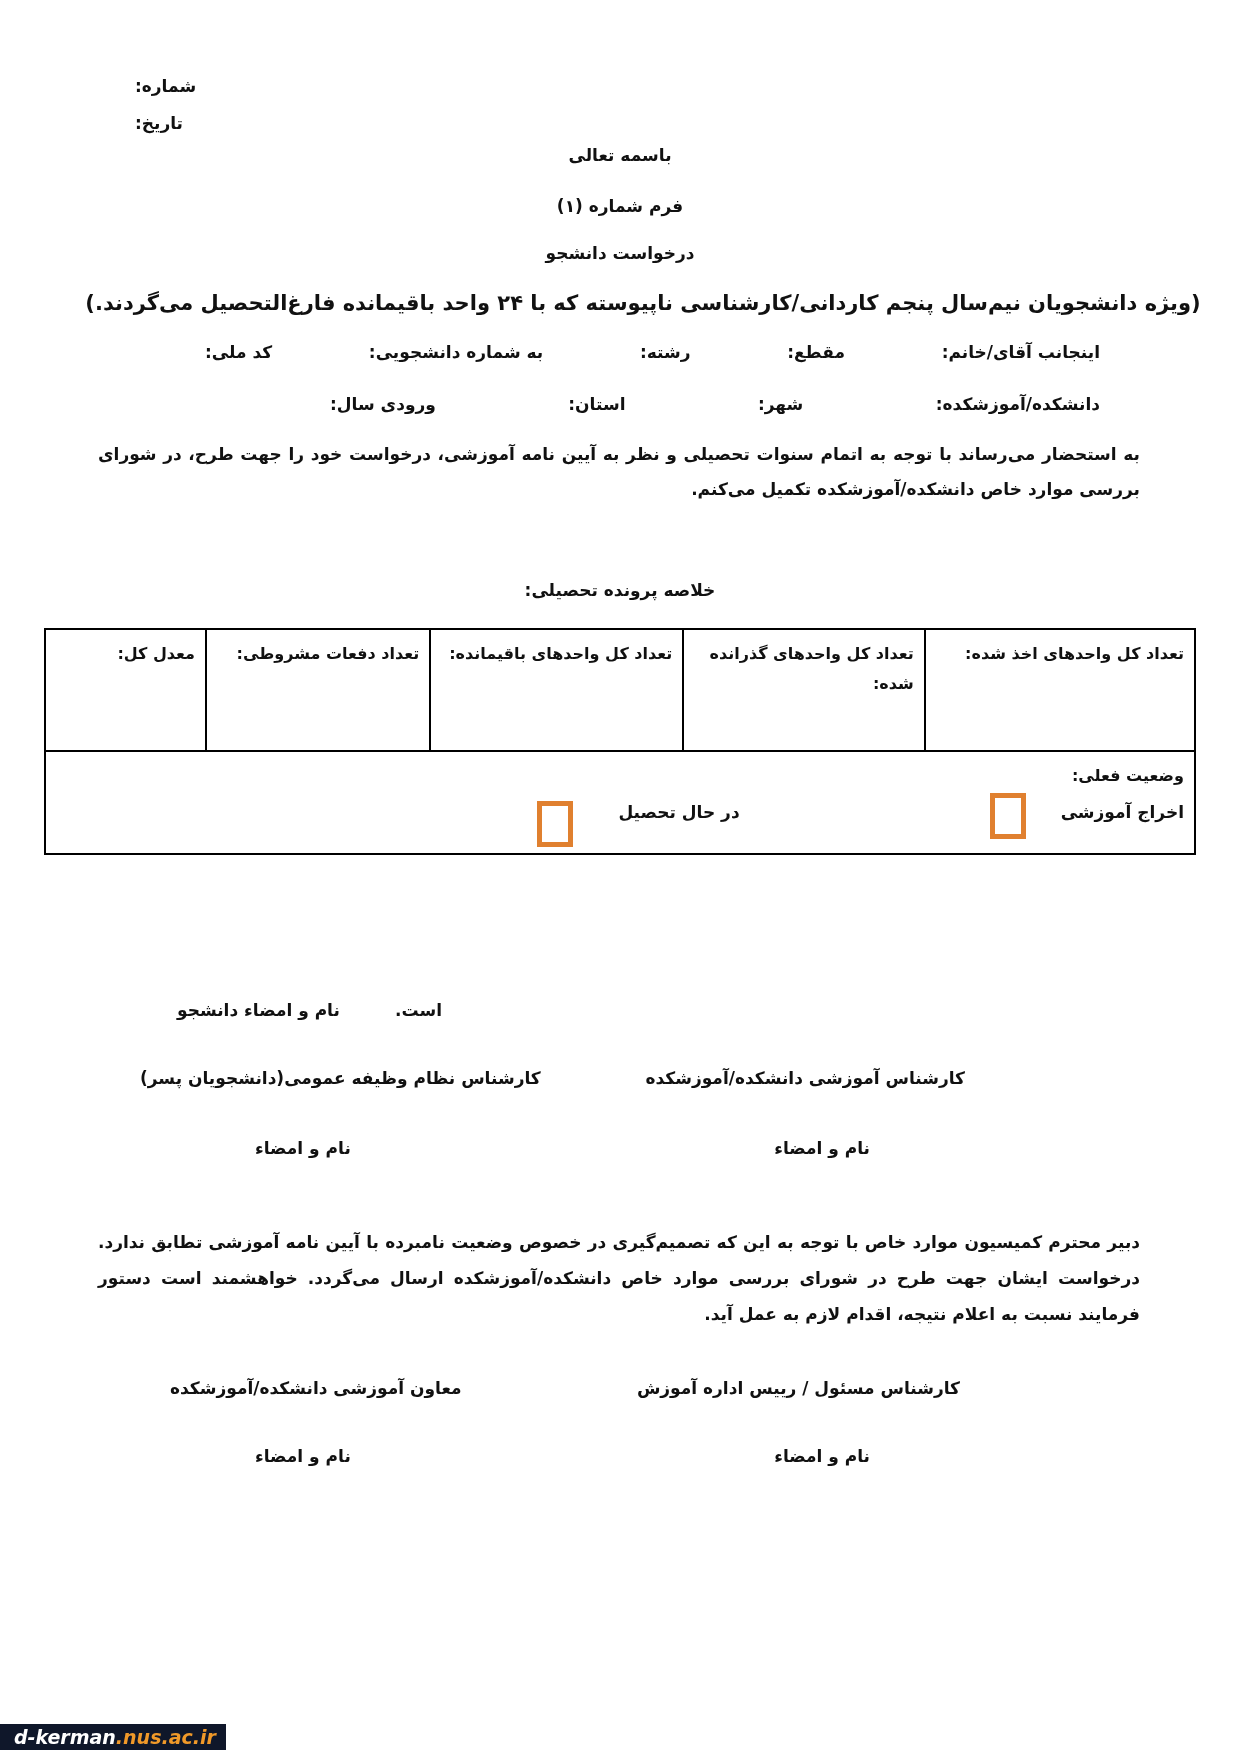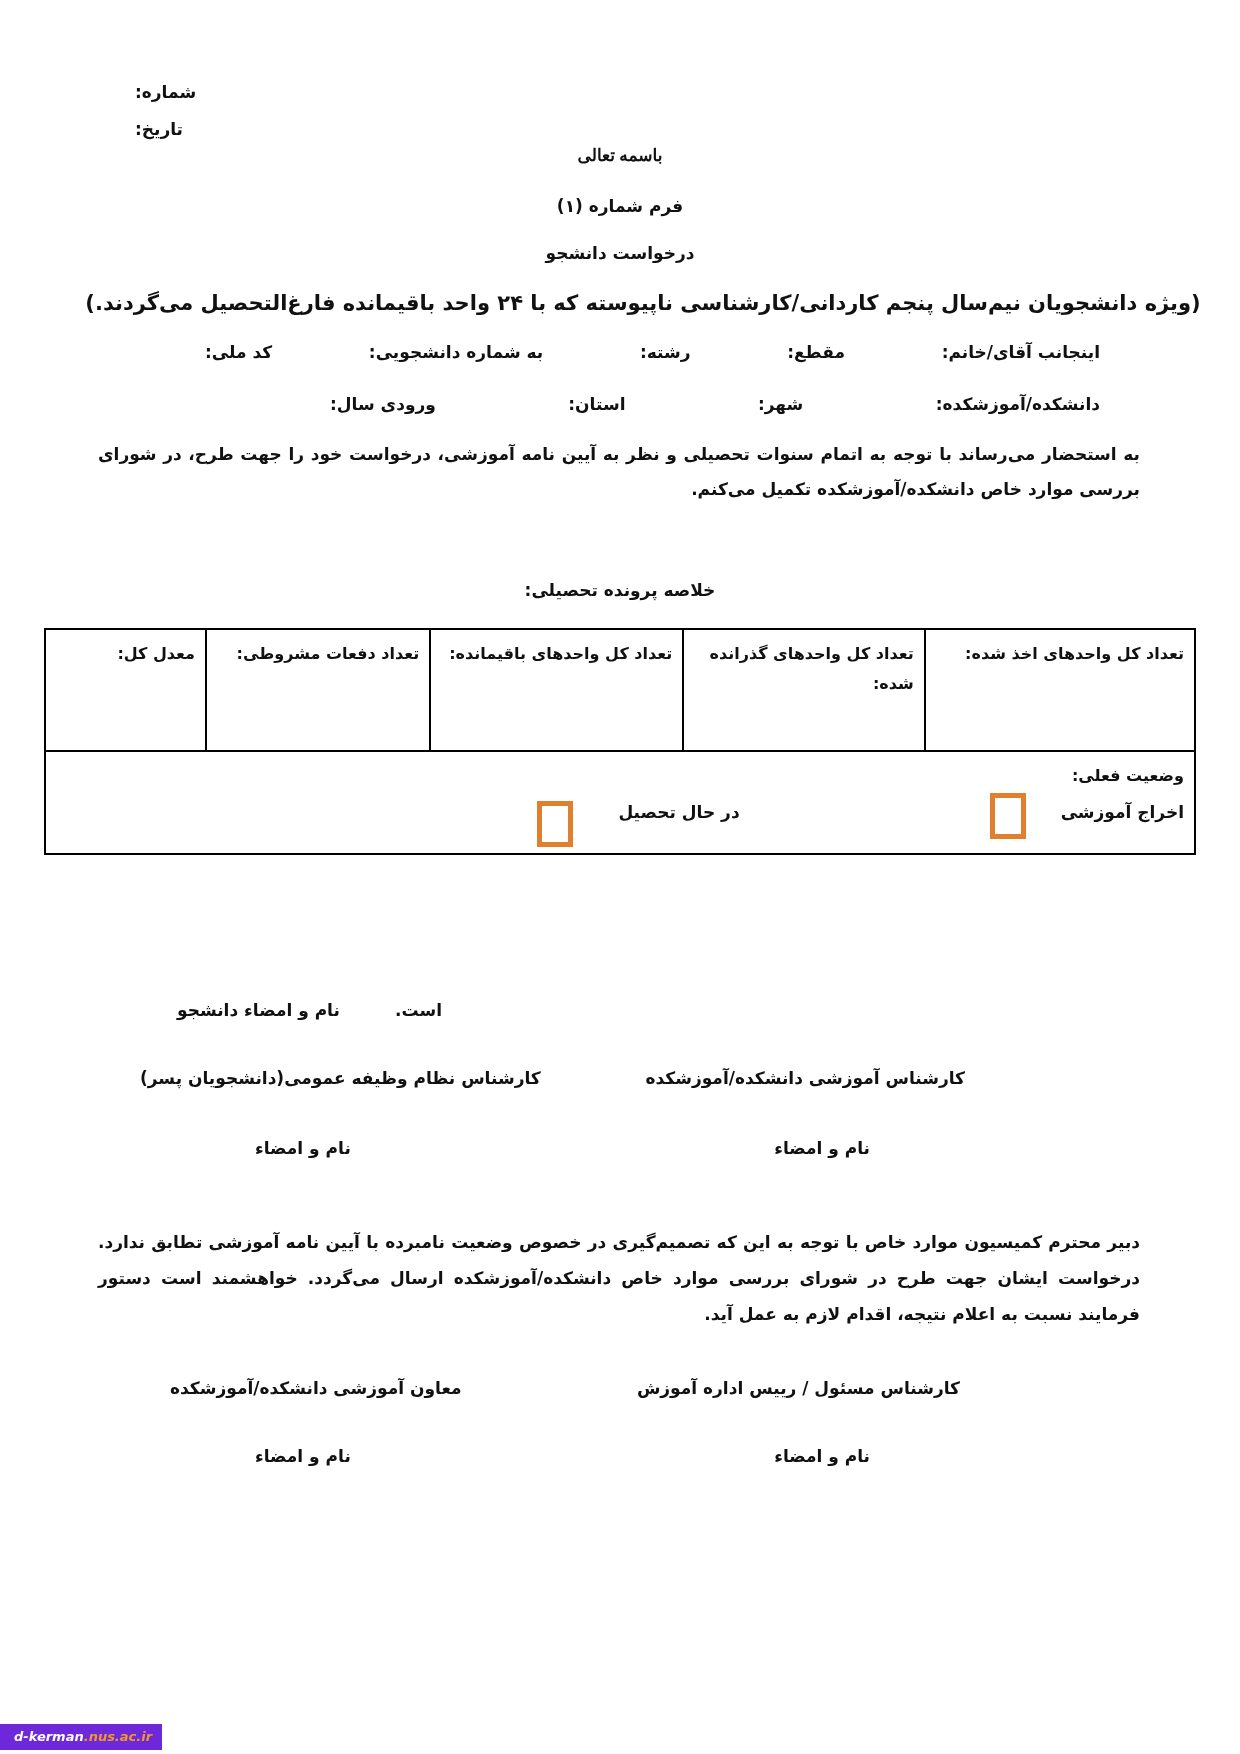--- a/index.html
+++ b/index.html
@@ -25,21 +25,20 @@
     font-weight: bold;
   }
   .meta-block {
     position: absolute;
     left: 135px;
     top: 68px;
     direction: rtl;
     text-align: left;
     font-size: 17px;
     line-height: 37px;
-    margin-top: 6px;
   }
   .fields-row {
     position: absolute;
     display: flex;
     direction: rtl;
     justify-content: space-between;
     font-size: 17px;
   }
   .para {
     position: absolute;
@@ -93,41 +92,41 @@
     height: 30px;
     font-size: 17px;
   }
   .sig-row > span { position: absolute; white-space: nowrap; }
   .badge {
     position: absolute;
     left: 0;
     top: 1724px;
     height: 26px;
     padding: 3px 10px 3px 14px;
-    background: #6d28d9;
+    background: #0f172a;
     direction: ltr;
-    font-size: 13px;
+    font-size: 19px;
     font-style: italic;
     font-weight: bold;
     line-height: 20px;
   }
   .badge .site-main { color: #ffffff; }
   .badge .site-suffix { color: #f09929; }
 </style>
 </head>
 <body>
 
 <div class="page">
 
   <div class="meta-block">
     <div>شماره:</div>
     <div>تاریخ:</div>
   </div>
 
-  <div class="center-line" style="top:145px;font-family:Liberation Serif, serif;">باسمه تعالی</div>
+  <div class="center-line" style="top:145px;">باسمه تعالی</div>
   <div class="center-line" style="top:196px;">فرم شماره (۱)</div>
   <div class="center-line" style="top:243px;">درخواست دانشجو</div>
   <div class="center-line" style="top:291px; font-size:21px;padding-left:46px;">(ویژه دانشجویان نیم‌سال پنجم کاردانی/کارشناسی ناپیوسته که با ۲۴ واحد باقیمانده فارغ‌التحصیل می‌گردند.)</div>
 
   <div class="fields-row" style="top:342px; right:140px; left:205px;">
     <span>اینجانب آقای/خانم:</span>
     <span>مقطع:</span>
     <span>رشته:</span>
     <span>به شماره دانشجویی:</span>
     <span>کد ملی:</span>

